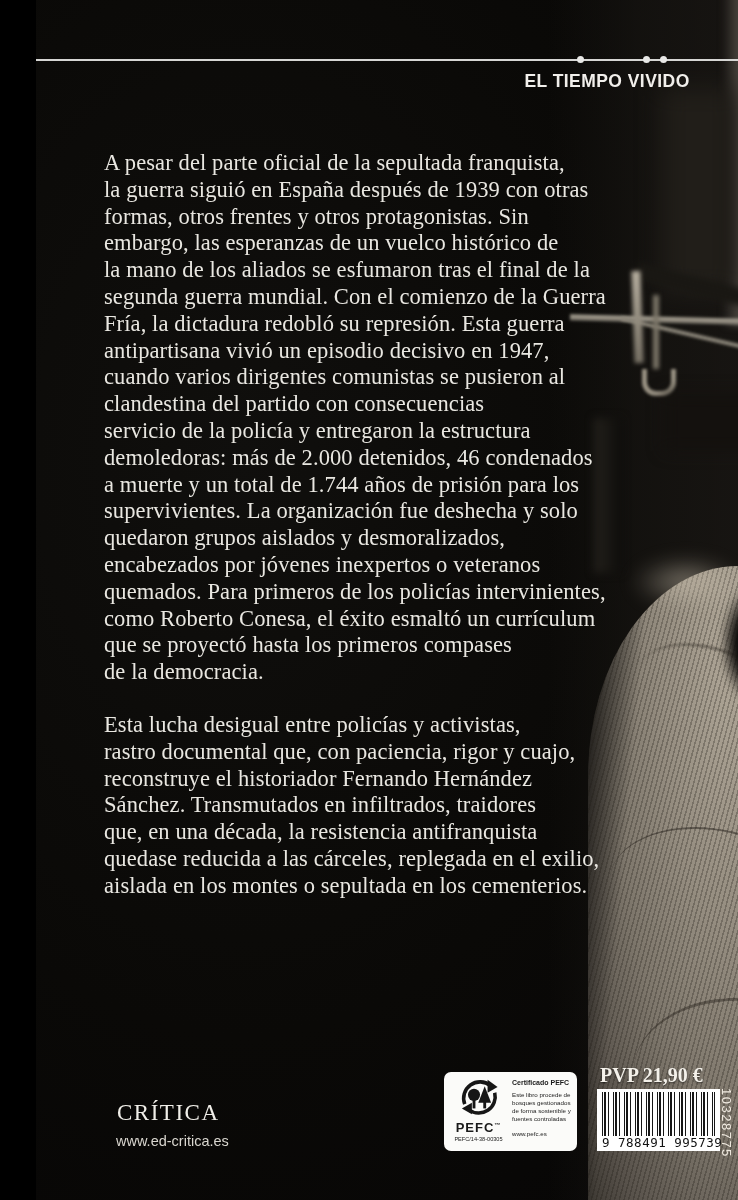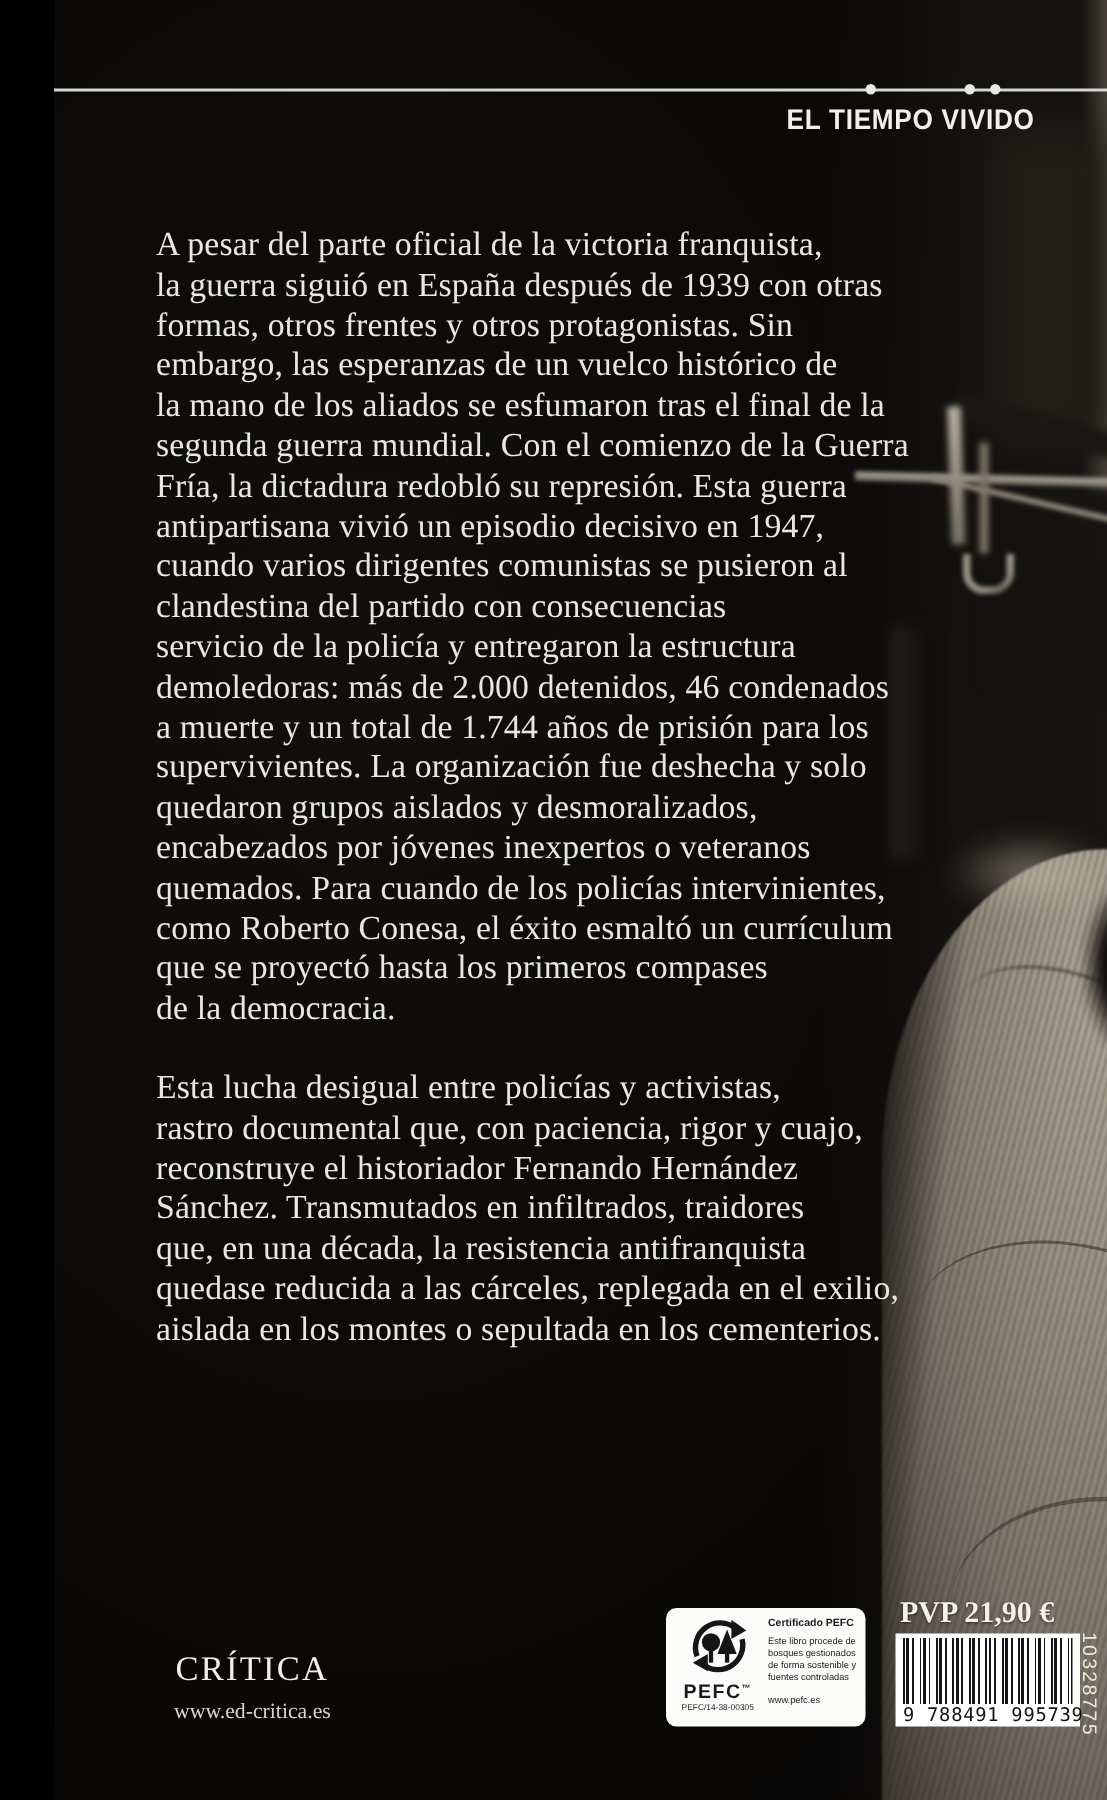--- a/index.html
+++ b/index.html
@@ -51,21 +51,21 @@
     font-family:"Liberation Sans", sans-serif;font-weight:bold;font-size:19px;letter-spacing:.5px;
     transform:scaleX(.92);transform-origin:100% 50%;}
   
   .synopsis{position:absolute;left:68px;top:150px;z-index:3;color:#e9e7e1;}
   .para{font-size:22.5px;letter-spacing:.1px;}
   .para .line{white-space:nowrap;height:26.8px;line-height:26.8px;}
   .para.p1{margin-bottom:26px;}
   
   .publisher-name{position:absolute;left:81px;top:1100px;color:#f0eee8;font-size:23px;letter-spacing:1.5px;z-index:4;}
   .publisher-site{position:absolute;left:80px;top:1133px;color:#d9d6cf;
-    font-family:Liberation Serif, serif;font-size:14.5px;z-index:4;}
+    font-family:Liberation Sans, sans-serif;font-size:14.5px;z-index:4;}
   .pefc{position:absolute;left:408px;top:1072px;width:133px;height:79px;background:#fbfbf9;border-radius:7px;
     z-index:4;display:flex;padding:5px 5px 4px 6px;box-sizing:border-box;
     font-family:"Liberation Sans", sans-serif;color:#1a1a1a;}
   .pefc-left{width:58px;display:flex;flex-direction:column;align-items:center;}
   .pefc-word{font-weight:bold;font-size:13px;letter-spacing:1px;line-height:12px;margin-top:-2px;}
   .pefc-word sup{font-size:6px;}
   .pefc-code{font-size:5.6px;margin-top:2px;white-space:nowrap;}
   .pefc-right{flex:1;padding-left:5px;padding-top:2px;}
   .pefc-title{font-weight:bold;font-size:7px;margin-bottom:5px;}
   .pefc-desc{font-size:6.2px;line-height:8px;width:60px;}
@@ -108,37 +108,37 @@
   <div class="seam s3"></div>
 
   <div class="rule"></div>
   <span class="rule-dot d1"></span>
   <span class="rule-dot d2"></span>
   <span class="rule-dot d3"></span>
   <div class="collection">EL TIEMPO VIVIDO</div>
 
   <main class="synopsis">
     <div class="para p1">
-        <div class="line">A pesar del parte oficial de la victoria franquista,</div>
+        <div class="line">A pesar del parte oficial de la sepultada franquista,</div>
         <div class="line">la guerra siguió en España después de 1939 con otras</div>
         <div class="line">formas, otros frentes y otros protagonistas. Sin</div>
         <div class="line">embargo, las esperanzas de un vuelco histórico de</div>
         <div class="line">la mano de los aliados se esfumaron tras el final de la</div>
         <div class="line">segunda guerra mundial. Con el comienzo de la Guerra</div>
         <div class="line">Fría, la dictadura redobló su represión. Esta guerra</div>
         <div class="line">antipartisana vivió un episodio decisivo en 1947,</div>
         <div class="line">cuando varios dirigentes comunistas se pusieron al</div>
         <div class="line">clandestina del partido con consecuencias</div>
         <div class="line">servicio de la policía y entregaron la estructura</div>
         <div class="line">demoledoras: más de 2.000 detenidos, 46 condenados</div>
         <div class="line">a muerte y un total de 1.744 años de prisión para los</div>
         <div class="line">supervivientes. La organización fue deshecha y solo</div>
         <div class="line">quedaron grupos aislados y desmoralizados,</div>
         <div class="line">encabezados por jóvenes inexpertos o veteranos</div>
-        <div class="line">quemados. Para cuando de los policías intervinientes,</div>
+        <div class="line">quemados. Para primeros de los policías intervinientes,</div>
         <div class="line">como Roberto Conesa, el éxito esmaltó un currículum</div>
         <div class="line">que se proyectó hasta los primeros compases</div>
         <div class="line">de la democracia.</div>
       </div>
     <div class="para p2">
         <div class="line">Esta lucha desigual entre policías y activistas,</div>
         <div class="line">rastro documental que, con paciencia, rigor y cuajo,</div>
         <div class="line">reconstruye el historiador Fernando Hernández</div>
         <div class="line">Sánchez. Transmutados en infiltrados, traidores</div>
         <div class="line">que, en una década, la resistencia antifranquista</div>

